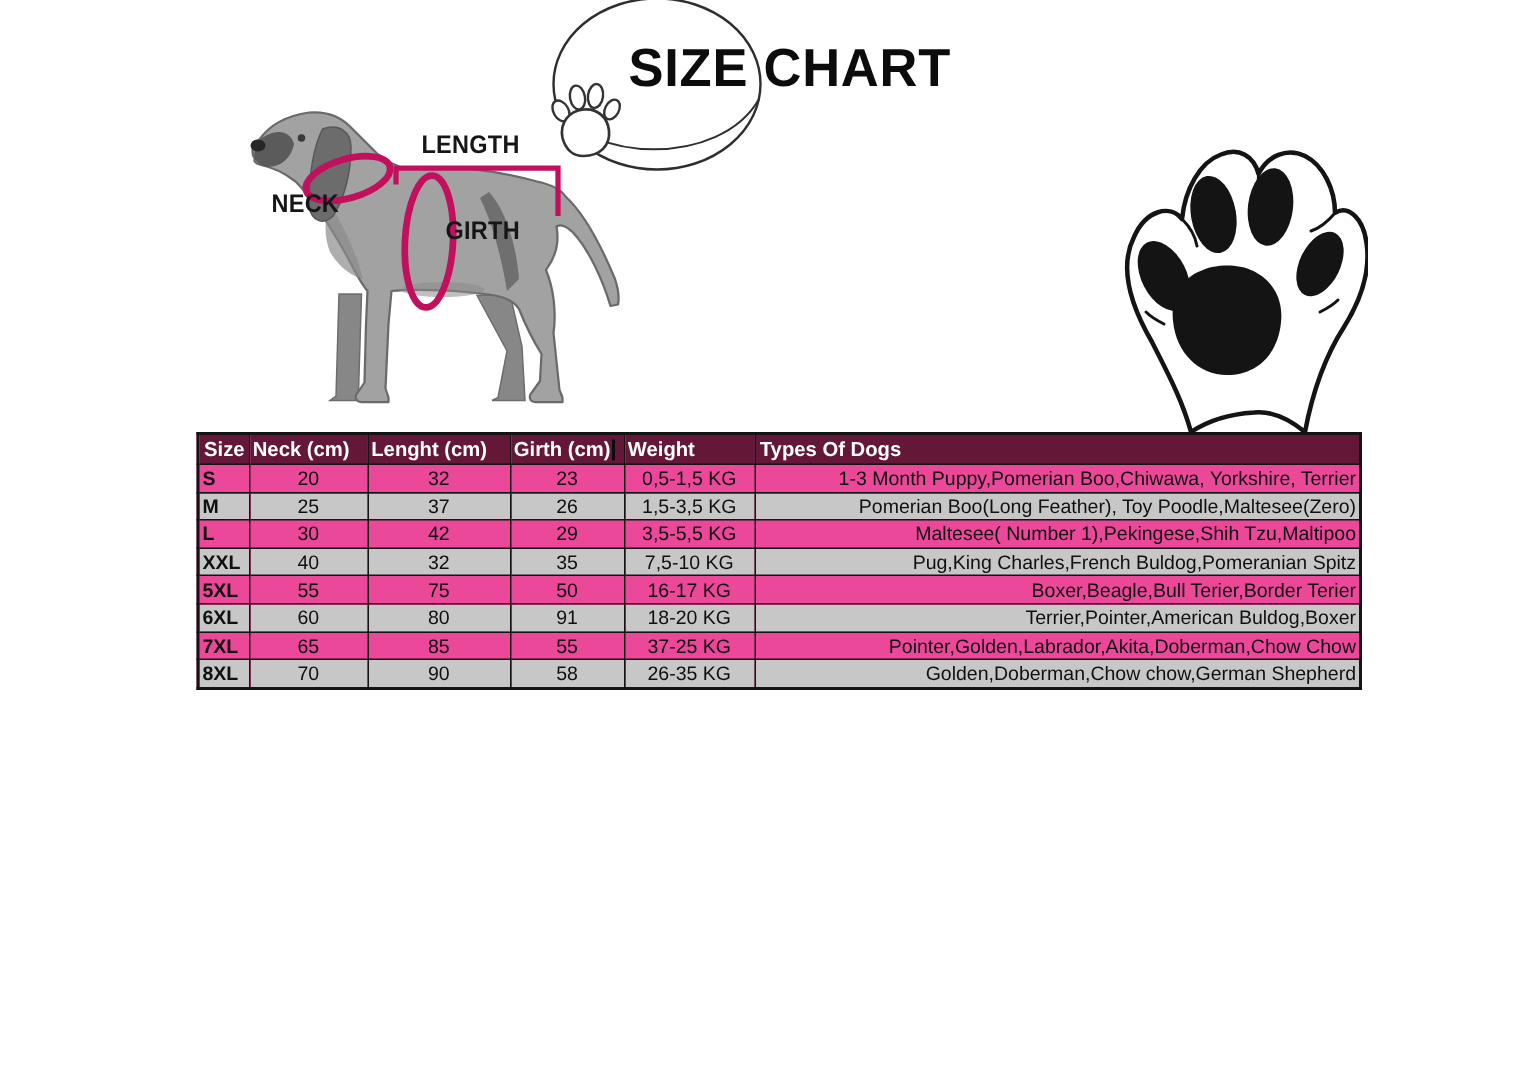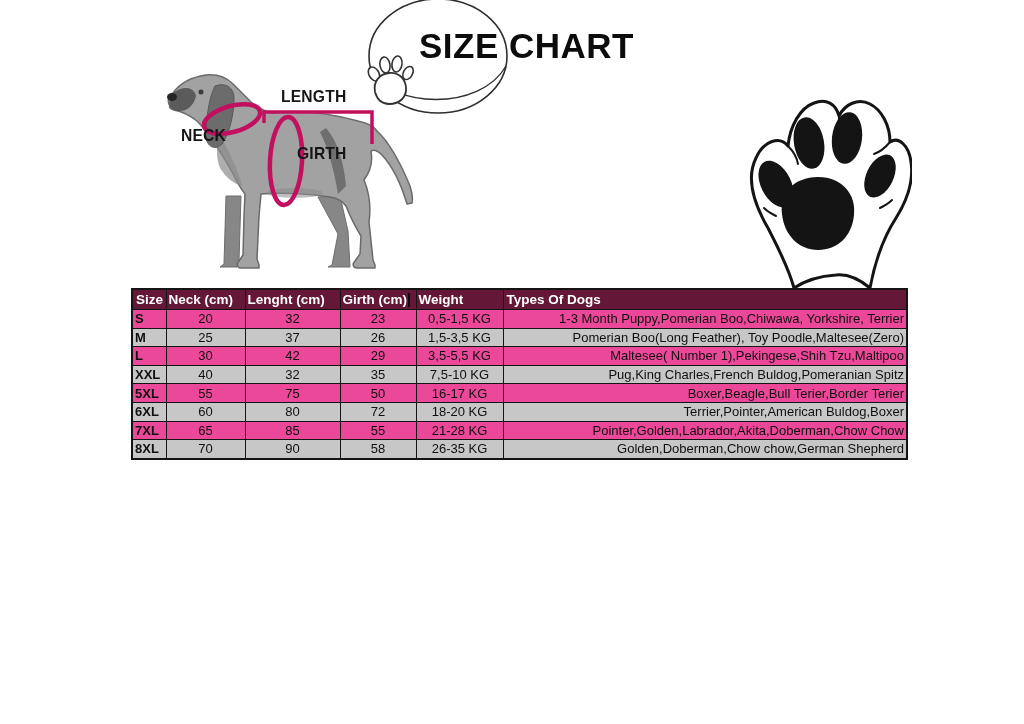--- a/index.html
+++ b/index.html
@@ -175,30 +175,30 @@
           <td class="c1">55</td>
           <td class="c2">75</td>
           <td class="c3">50</td>
           <td class="c4">16-17 KG</td>
           <td class="c5">Boxer,Beagle,Bull Terier,Border Terier</td>
         </tr>
         <tr>
           <td class="c0">6XL</td>
           <td class="c1">60</td>
           <td class="c2">80</td>
-          <td class="c3">72</td>
+          <td class="c3">91</td>
           <td class="c4">18-20 KG</td>
           <td class="c5">Terrier,Pointer,American Buldog,Boxer</td>
         </tr>
         <tr>
           <td class="c0">7XL</td>
           <td class="c1">65</td>
           <td class="c2">85</td>
           <td class="c3">55</td>
-          <td class="c4">21-28 KG</td>
+          <td class="c4">37-25 KG</td>
           <td class="c5">Pointer,Golden,Labrador,Akita,Doberman,Chow Chow</td>
         </tr>
         <tr>
           <td class="c0">8XL</td>
           <td class="c1">70</td>
           <td class="c2">90</td>
           <td class="c3">58</td>
           <td class="c4">26-35 KG</td>
           <td class="c5">Golden,Doberman,Chow chow,German Shepherd</td>
         </tr>

